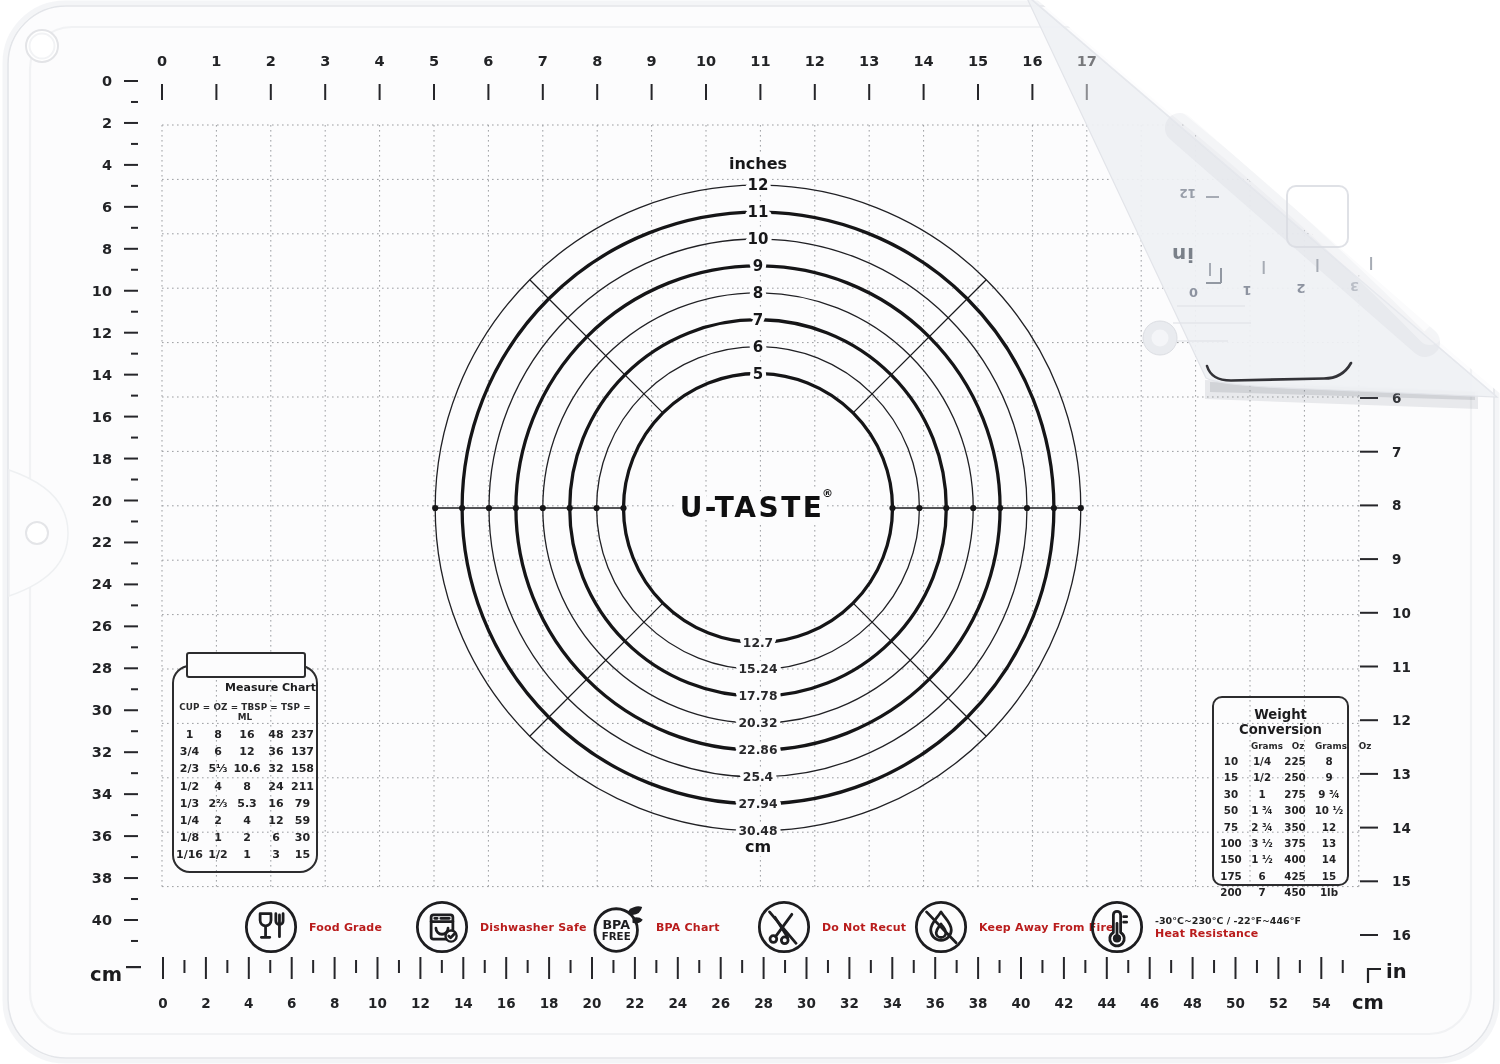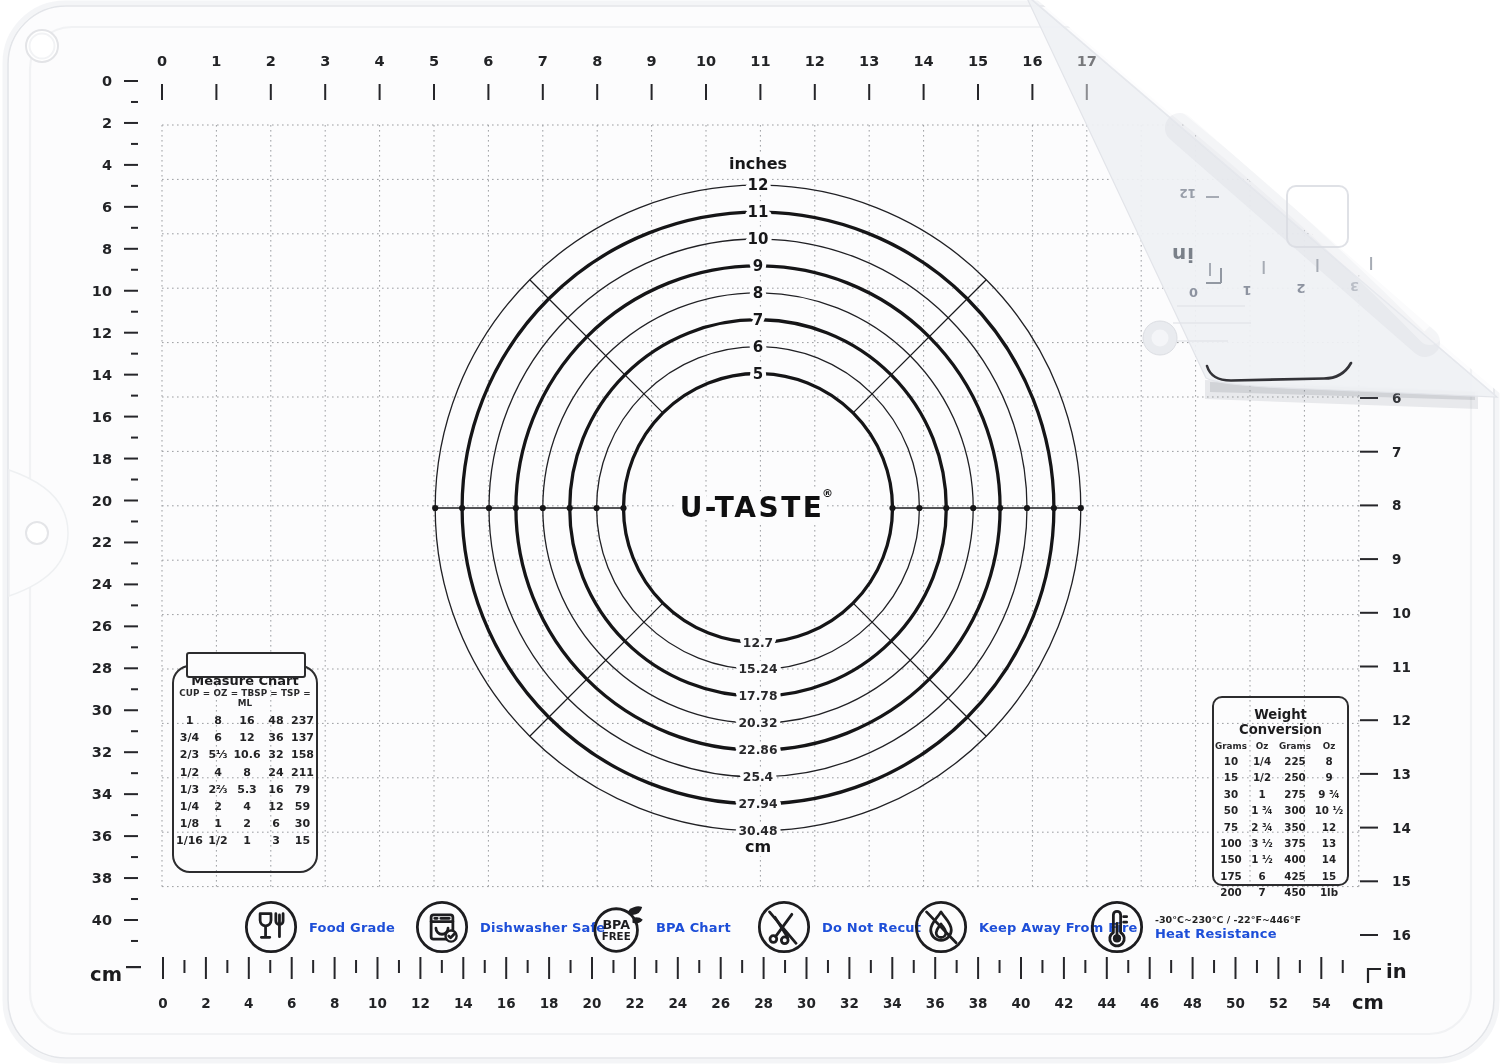--- a/index.html
+++ b/index.html
@@ -24,36 +24,36 @@
   .halo8{stroke-width:8px;} .halo12{stroke-width:13px;}
   .gh1{font-weight:700;font-size:13px;fill:#8d93a0;}
   .gh2{font-weight:700;font-size:20px;fill:#7a8089;letter-spacing:1px;}
   .gh12{font-weight:700;font-size:12px;fill:#979da8;}
 
   #measure-chart{position:absolute;left:172px;top:648px;width:147px;height:226px;}
   .mc-lid{position:absolute;top:4px;left:50%;transform:translateX(-50%);width:116px;height:22px;
           border:2.5px solid #2c2c2e;border-radius:3px;background:#fcfcfd;z-index:2;}
   .mc-body{position:absolute;top:17px;left:0;width:142px;height:204px;
            border:2.5px solid #2c2c2e;border-radius:18px;}
-  .mc-title{margin-top:6px;text-align:center;font-size:13px;font-weight:700;color:#1d1d1f;}
-  .mc-header{margin-top:0;text-align:center;font-size:8.8px;font-weight:700;letter-spacing:.1px;color:#2a2a2c;}
+  .mc-title{margin-top:14px;text-align:right;font-size:11px;font-weight:700;color:#1d1d1f;}
+  .mc-header{margin-top:8px;text-align:center;font-size:8.8px;font-weight:700;letter-spacing:.1px;color:#2a2a2c;}
   .mc-rows{display:grid;grid-template-columns:31px 26px 32px 26px 27px;justify-items:center;
            row-gap:4.2px;margin-top:6px;font-size:11px;font-weight:700;color:#232325;}
 
   #weight-conversion{position:absolute;left:1212px;top:682px;width:133px;height:186px;
            border:2.5px solid #2c2c2e;border-radius:10px;margin-top:14px;}
   .wc-title{margin-top:9px;text-align:center;font-size:13.2px;font-weight:700;color:#1d1d1f;}
   .wc-headers{display:grid;grid-template-columns:34px 28px 38px 30px;justify-items:center;
-           margin-top:4px;font-size:8.8px;font-weight:700;color:#2a2a2c;}
+           margin-top:4px;font-size:8.8px;font-weight:700;color:#2a2a2c;padding-left:36px;}
   .wc-rows{display:grid;grid-template-columns:34px 28px 38px 30px;justify-items:center;
            row-gap:4.4px;margin-top:4px;font-size:10.3px;font-weight:700;color:#232325;}
 
   .feature{position:absolute;top:898px;display:flex;align-items:center;gap:9px;}
   .fic svg{position:static;display:block;}
-  .flabel{font-size:13px;font-weight:700;letter-spacing:.2px;white-space:nowrap;color:#1d4ed8;}
+  .flabel{font-size:11px;font-weight:700;letter-spacing:.2px;white-space:nowrap;color:#b91c1c;}
   .ftemps{font-size:9.5px;font-weight:700;white-space:nowrap;color:#222;margin-bottom:1px;}
   .fcol{display:flex;flex-direction:column;justify-content:center;}
 </style>
 </head>
 <body>
 
 <div class="stage">
 
 <svg width="1500" height="1064" viewBox="0 0 1500 1064">
 

